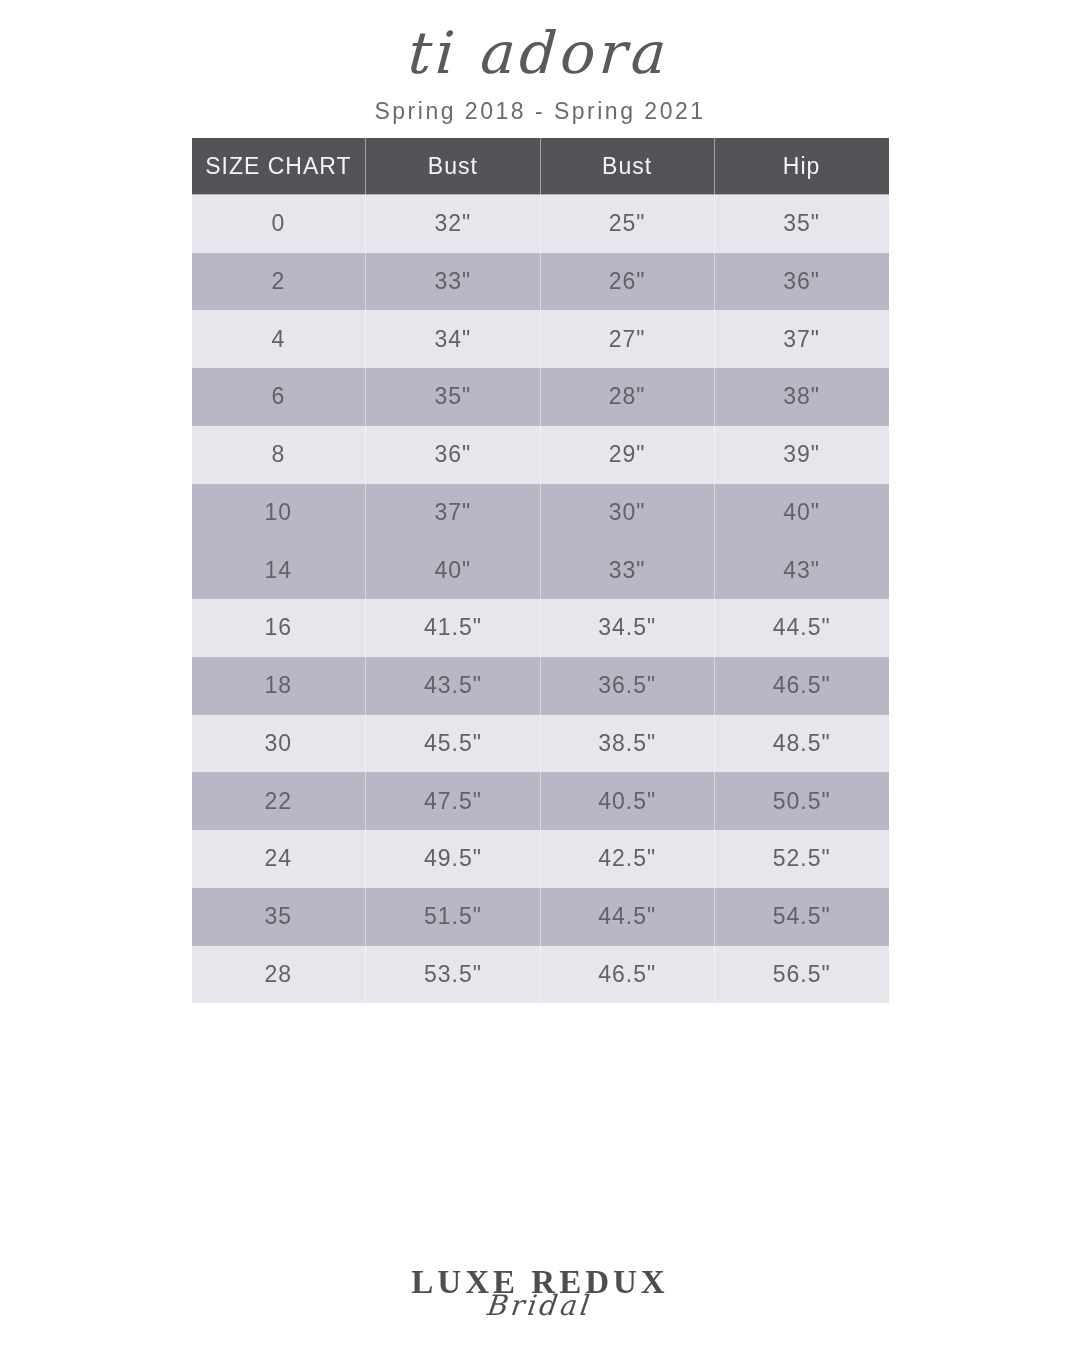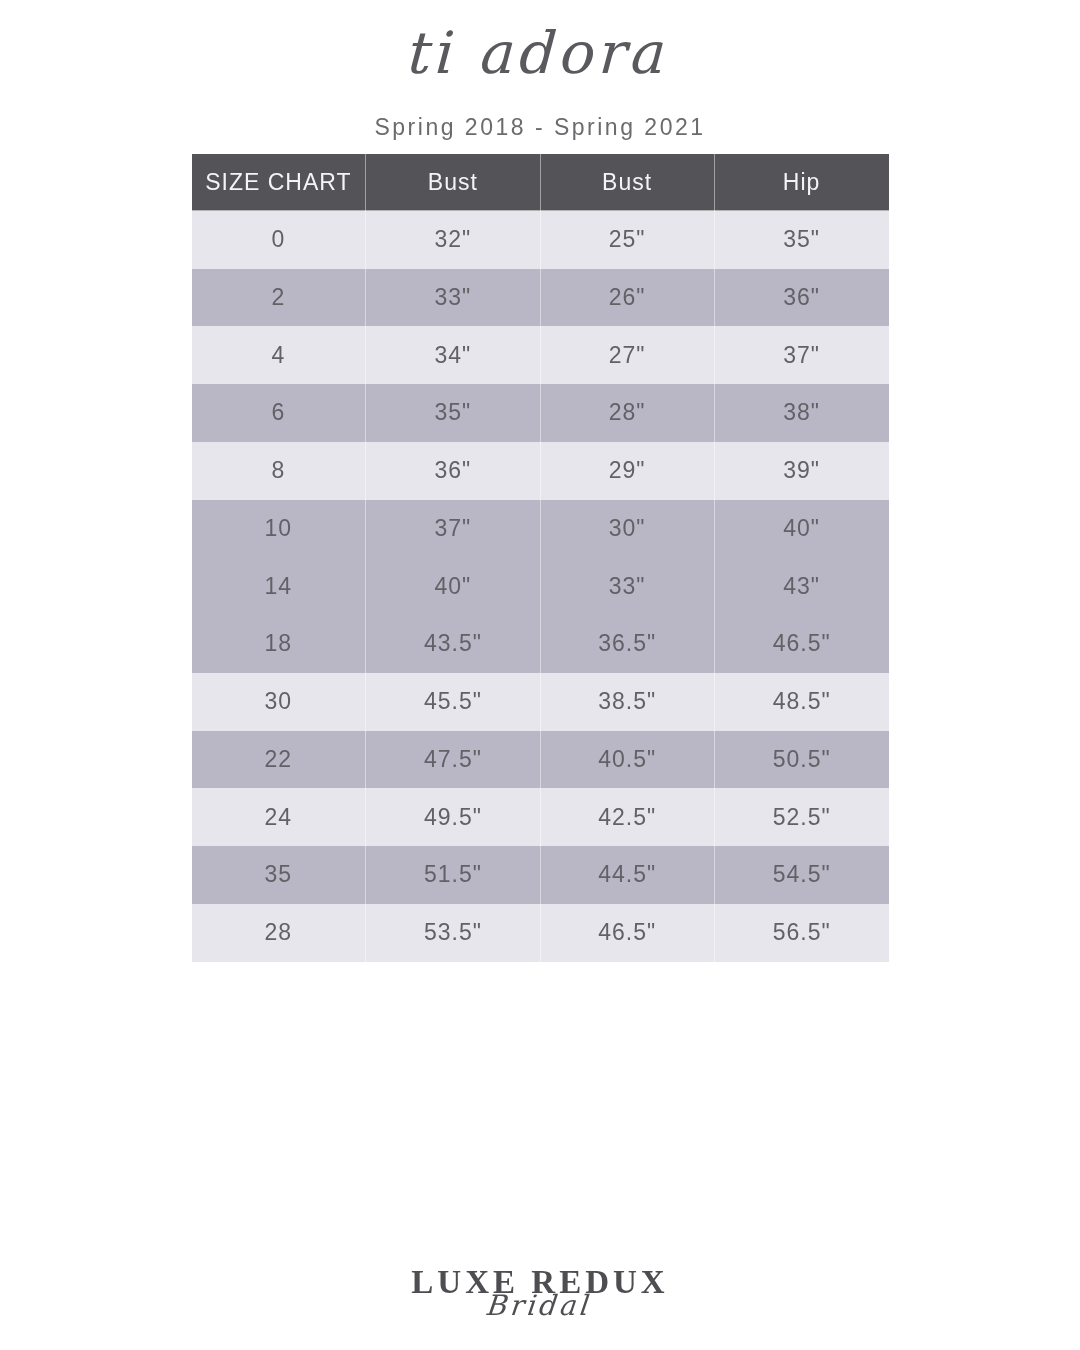--- a/index.html
+++ b/index.html
@@ -32,21 +32,21 @@
     font-family: "DejaVu Serif", serif;
     font-style: italic;
     font-size: 58px;
     font-weight: 500;
     color: var(--brand-text);
     letter-spacing: 4px;
     line-height: 1.1;
     transform: skewX(-4deg);
   }
   .brand-subtitle {
-    margin-top: 28px;
+    margin-top: 12px;
     text-align: center;
     font-size: 23px;
     letter-spacing: 2.5px;
     color: var(--subtitle-text);
   }
   table.size-chart {
     width: 697px;
     margin: 13px auto 12px auto;
     border-collapse: collapse;
     table-layout: fixed;
@@ -155,20 +155,26 @@
           <td>37"</td>
           <td>30"</td>
           <td>40"</td>
         </tr>
         <tr class="row-dark">
           <td>14</td>
           <td>40"</td>
           <td>33"</td>
           <td>43"</td>
         </tr>
+        <tr class="row-light">
+          <td>16</td>
+          <td>41.5"</td>
+          <td>34.5"</td>
+          <td>44.5"</td>
+        </tr>
         <tr class="row-dark">
           <td>18</td>
           <td>43.5"</td>
           <td>36.5"</td>
           <td>46.5"</td>
         </tr>
         <tr class="row-light">
           <td>30</td>
           <td>45.5"</td>
           <td>38.5"</td>

